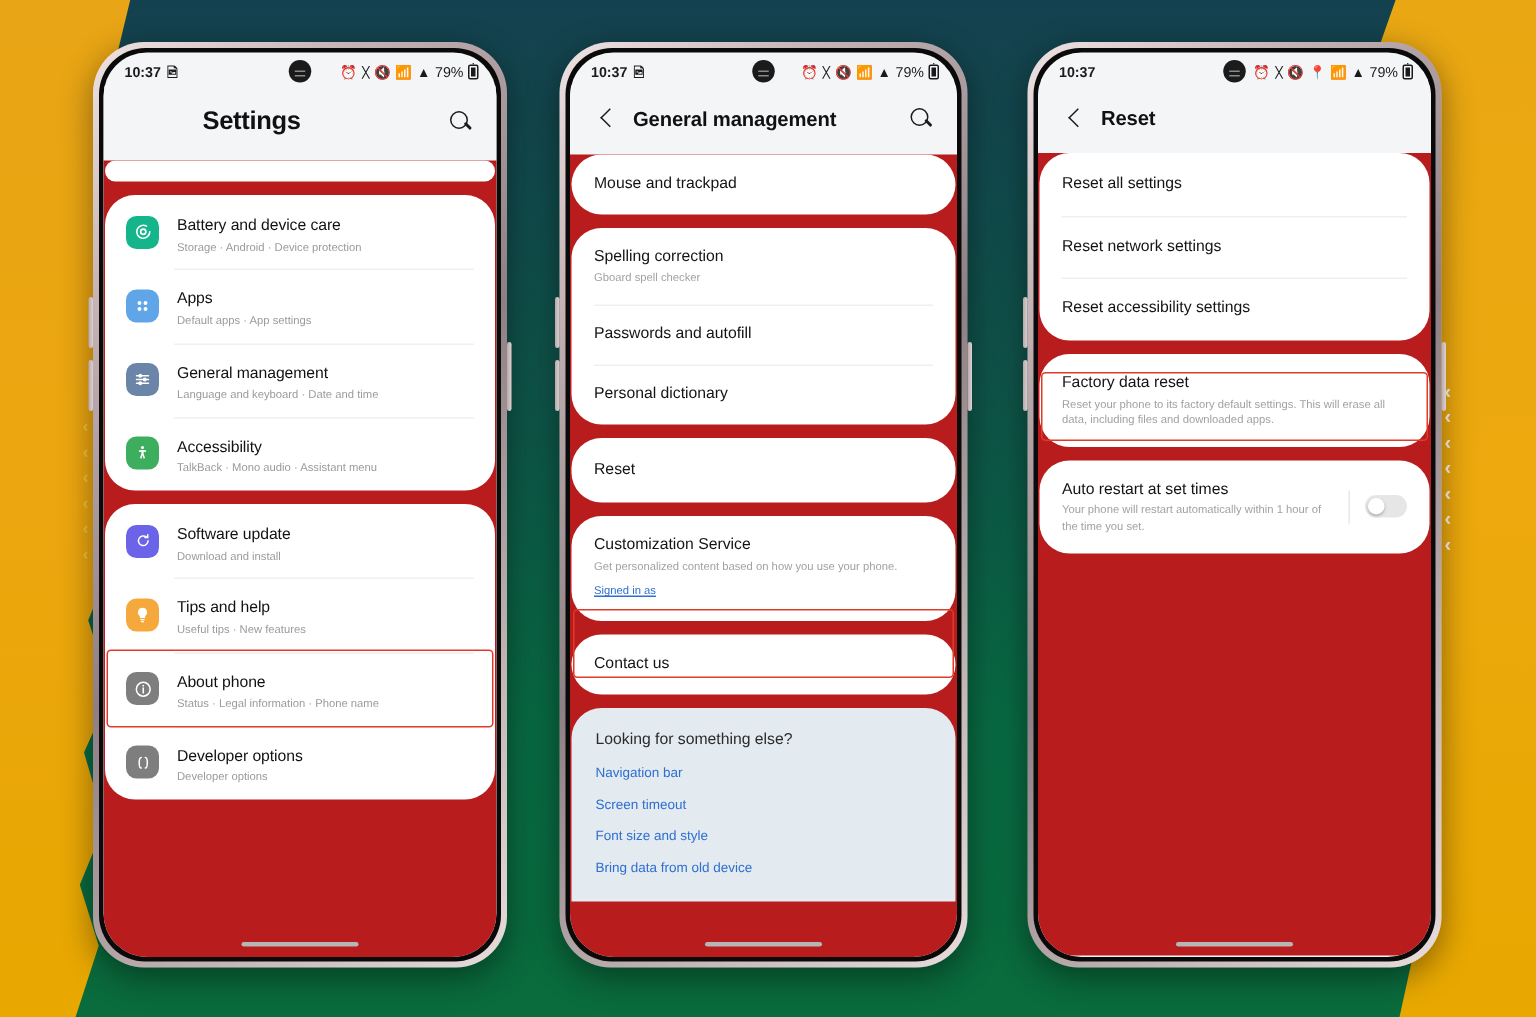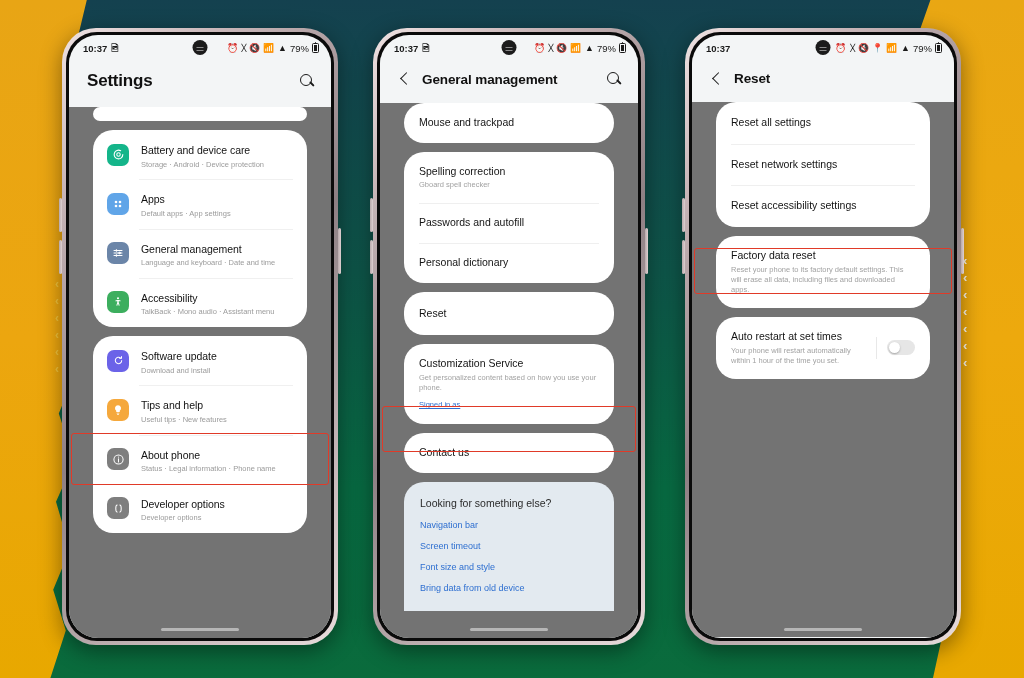--- a/index.html
+++ b/index.html
@@ -92,42 +92,42 @@
   .pct { font-size:9.5px; font-weight:400; }
   .batt { width:7px; height:10px; border:1.2px solid #1a1a1a; border-radius:1.5px; position:relative; }
   .batt::after { content:''; position:absolute; left:1px; right:1px; top:1px; bottom:1px; background:#1a1a1a; }
   .batt::before { content:''; position:absolute; left:1.8px; right:1.8px; top:-2.4px; height:1.4px; background:#1a1a1a; border-radius:1px; }
 
   
   .app-header {
     display:flex; align-items:center; padding:14px 16px 16px 18px; gap:10px;
     background:#f3f5f6;
   }
-  .app-header.big .title { font-size:17px; font-weight:700; color:#111; letter-spacing:-.2px; }
+  .app-header.big .title { font-size:17px; font-weight:700; color:#111; letter-spacing:-.2px;margin-left:48px; }
   .app-header.sub .title { font-size:13.5px; font-weight:700; color:#111; letter-spacing:-.1px; }
   .back-chev {
     width:14px; height:14px; position:relative; flex:0 0 auto; cursor:pointer;
   }
   .back-chev::before {
     content:''; position:absolute; left:4px; top:2px; width:8px; height:8px;
     border-left:1.7px solid #1b1b1b; border-bottom:1.7px solid #1b1b1b;
     transform:rotate(45deg);
   }
   .search-ic { margin-left:auto; width:16px; height:16px; position:relative; cursor:pointer; }
   .search-ic::before {
     content:''; position:absolute; left:1px; top:1px; width:10px; height:10px;
     border:1.6px solid #1b1b1b; border-radius:50%;
   }
   .search-ic::after {
     content:''; position:absolute; left:10px; top:10px; width:6px; height:1.7px;
     background:#1b1b1b; transform:rotate(45deg); border-radius:1px;
   }
 
   
-  .content { padding:0 24px; background:#737373; height:calc(100% - 22px - 46px); overflow:hidden; position:relative; }
+  .content { padding:0 1px; background:#b91c1c; height:calc(100% - 22px - 46px); overflow:hidden; position:relative; }
   .card { background:#fff; border-radius:20px; margin-bottom:9px; overflow:hidden; }
   .strip { background:#fff; border-radius:20px; height:14px; margin-bottom:9px; }
 
   .row { display:flex; align-items:center; gap:12px; padding:10px 14px; position:relative; }
   .row + .row::before {
     content:''; position:absolute; left:46px; right:14px; top:0; height:1px; background:#f0f0f0;
   }
   .ic {
     width:22px; height:22px; border-radius:7px; flex:0 0 auto;
     display:flex; align-items:center; justify-content:center;

